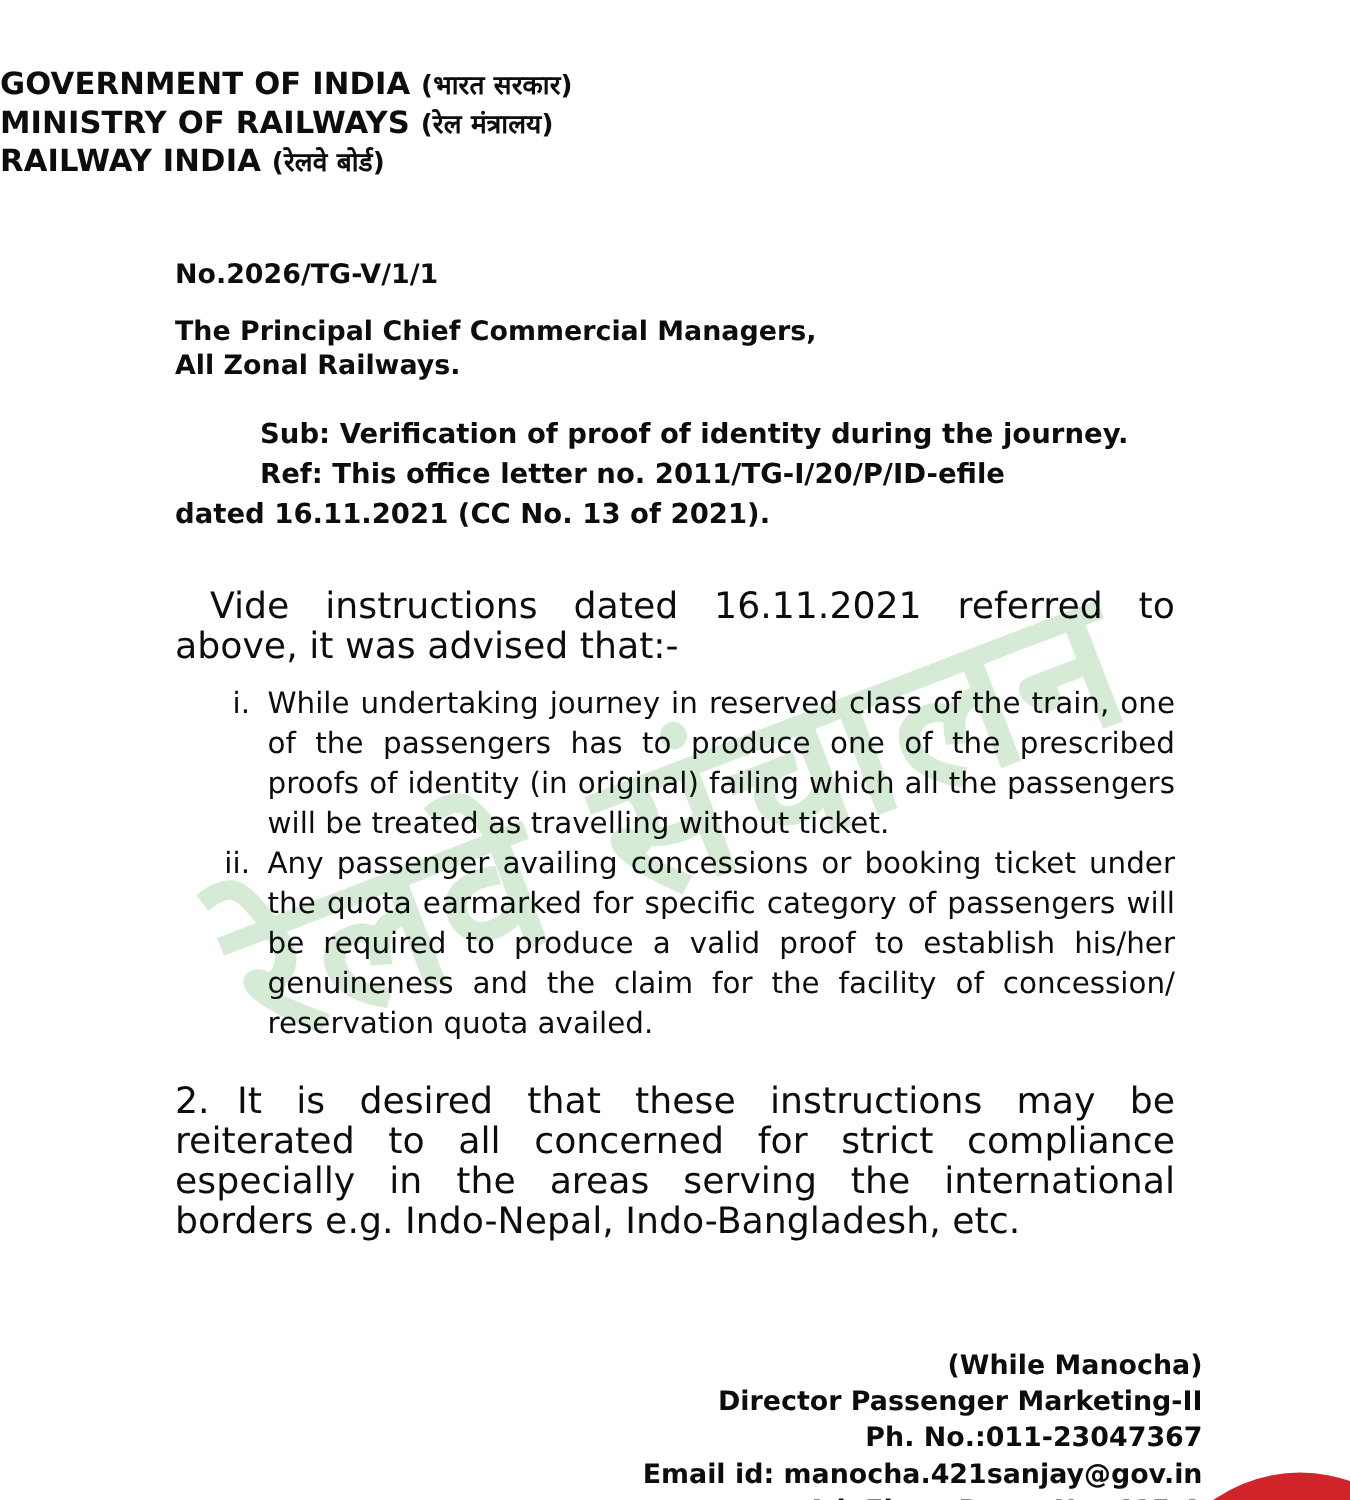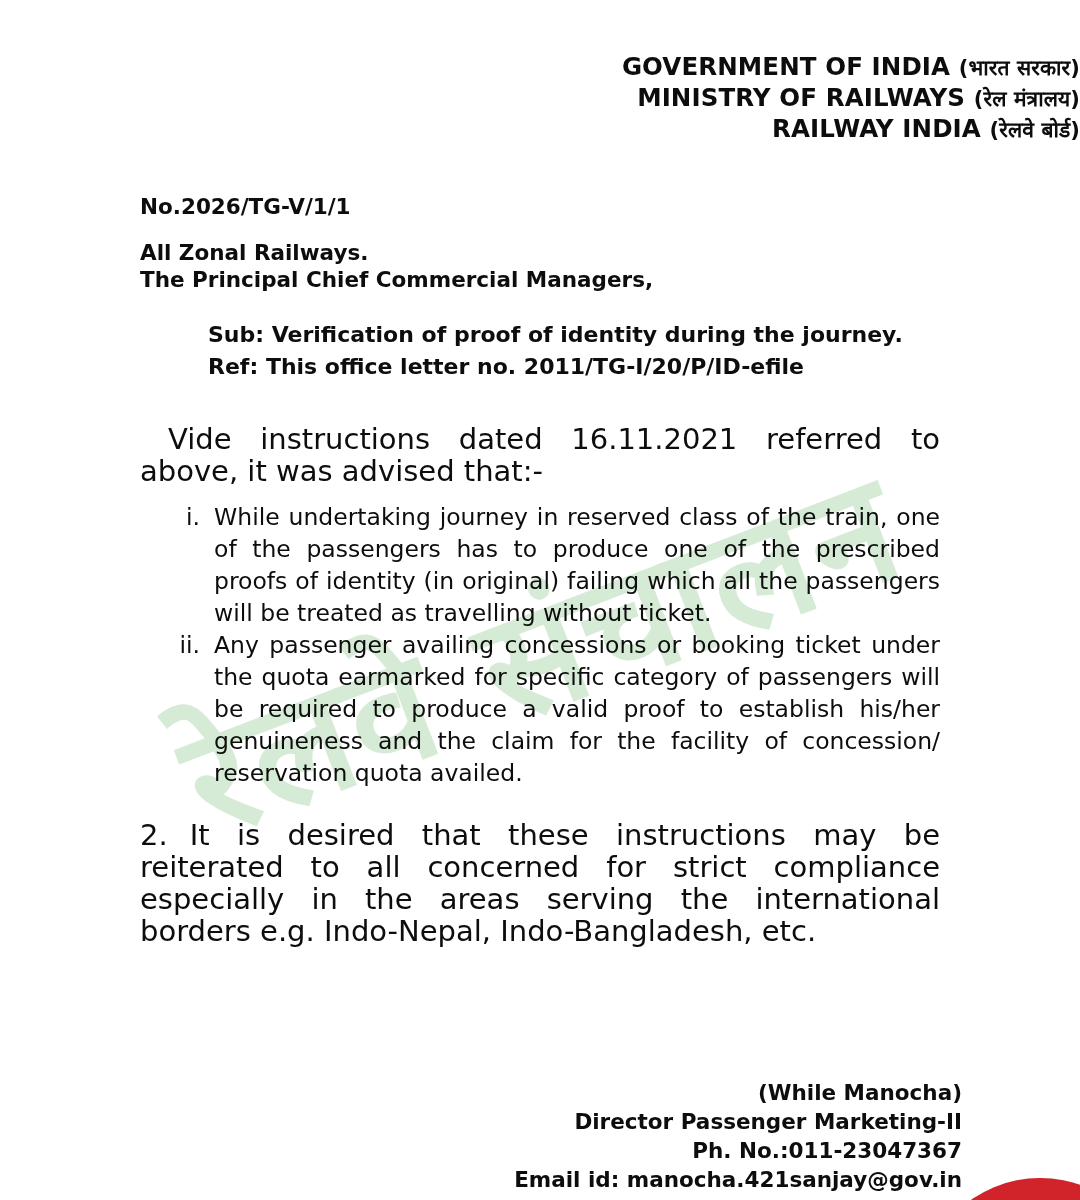--- a/index.html
+++ b/index.html
@@ -53,36 +53,36 @@
   }
 
   
   .content {
     position: absolute;
     inset: 0;
     z-index: 2;
   }
 
   .header {
-    text-align: right;
+    text-align: left;
     padding-top: 52px;
   }
   .header-line {
     font-size: 24.5px;
     font-weight: 700;
     line-height: 29px;
     letter-spacing: 0.1px;
   }
   .header-line .deva {
     font-weight: 600;
     font-size: 21px;
   }
 
   .refrow {
-    margin-top: 49px;
+    margin-top: 62px;
     padding-left: 140px;
     padding-right: 140px;
     display: flex;
     font-size: 21.5px;
     font-weight: 700;
   }
   .refrow .refno { width: 292px; flex: none; }
   .refrow .refdate { flex: 1; }
 
   .addressee {
@@ -173,27 +173,28 @@
         <span>RAILWAY INDIA</span>
         <span class="deva">(रेलवे बोर्ड)</span>
       </div>
     </div>
 
     <div class="refrow">
       <div class="refno">No.2026/TG-V/1/1</div>
     </div>
 
     <div class="addressee">
+      <div>The Principal Chief Commercial Managers,</div>
       <div>All Zonal Railways.</div>
-      <div>The Principal Chief Commercial Managers,</div>
     </div>
 
     <div class="subject-block">
       <div class="ind1">Sub: Verification of proof of identity during the journey.</div>
       <div class="ind2">Ref: This office letter no. 2011/TG-I/20/P/ID-efile</div>
+      <div>dated 16.11.2021 (CC No. 13 of 2021).</div>
     </div>
 
     <div class="para first">
       <span class="lead">Vide instructions dated 16.11.2021 referred to above, it was advised that:-</span>
     </div>
 
     <div class="list">
       <div class="list-item">
         <div class="list-marker">i.</div>
         <div class="list-text">While undertaking journey in reserved class of the train, one of the passengers has to produce one of the prescribed proofs of identity (in original) failing which all the passengers will be treated as travelling without ticket.</div>

